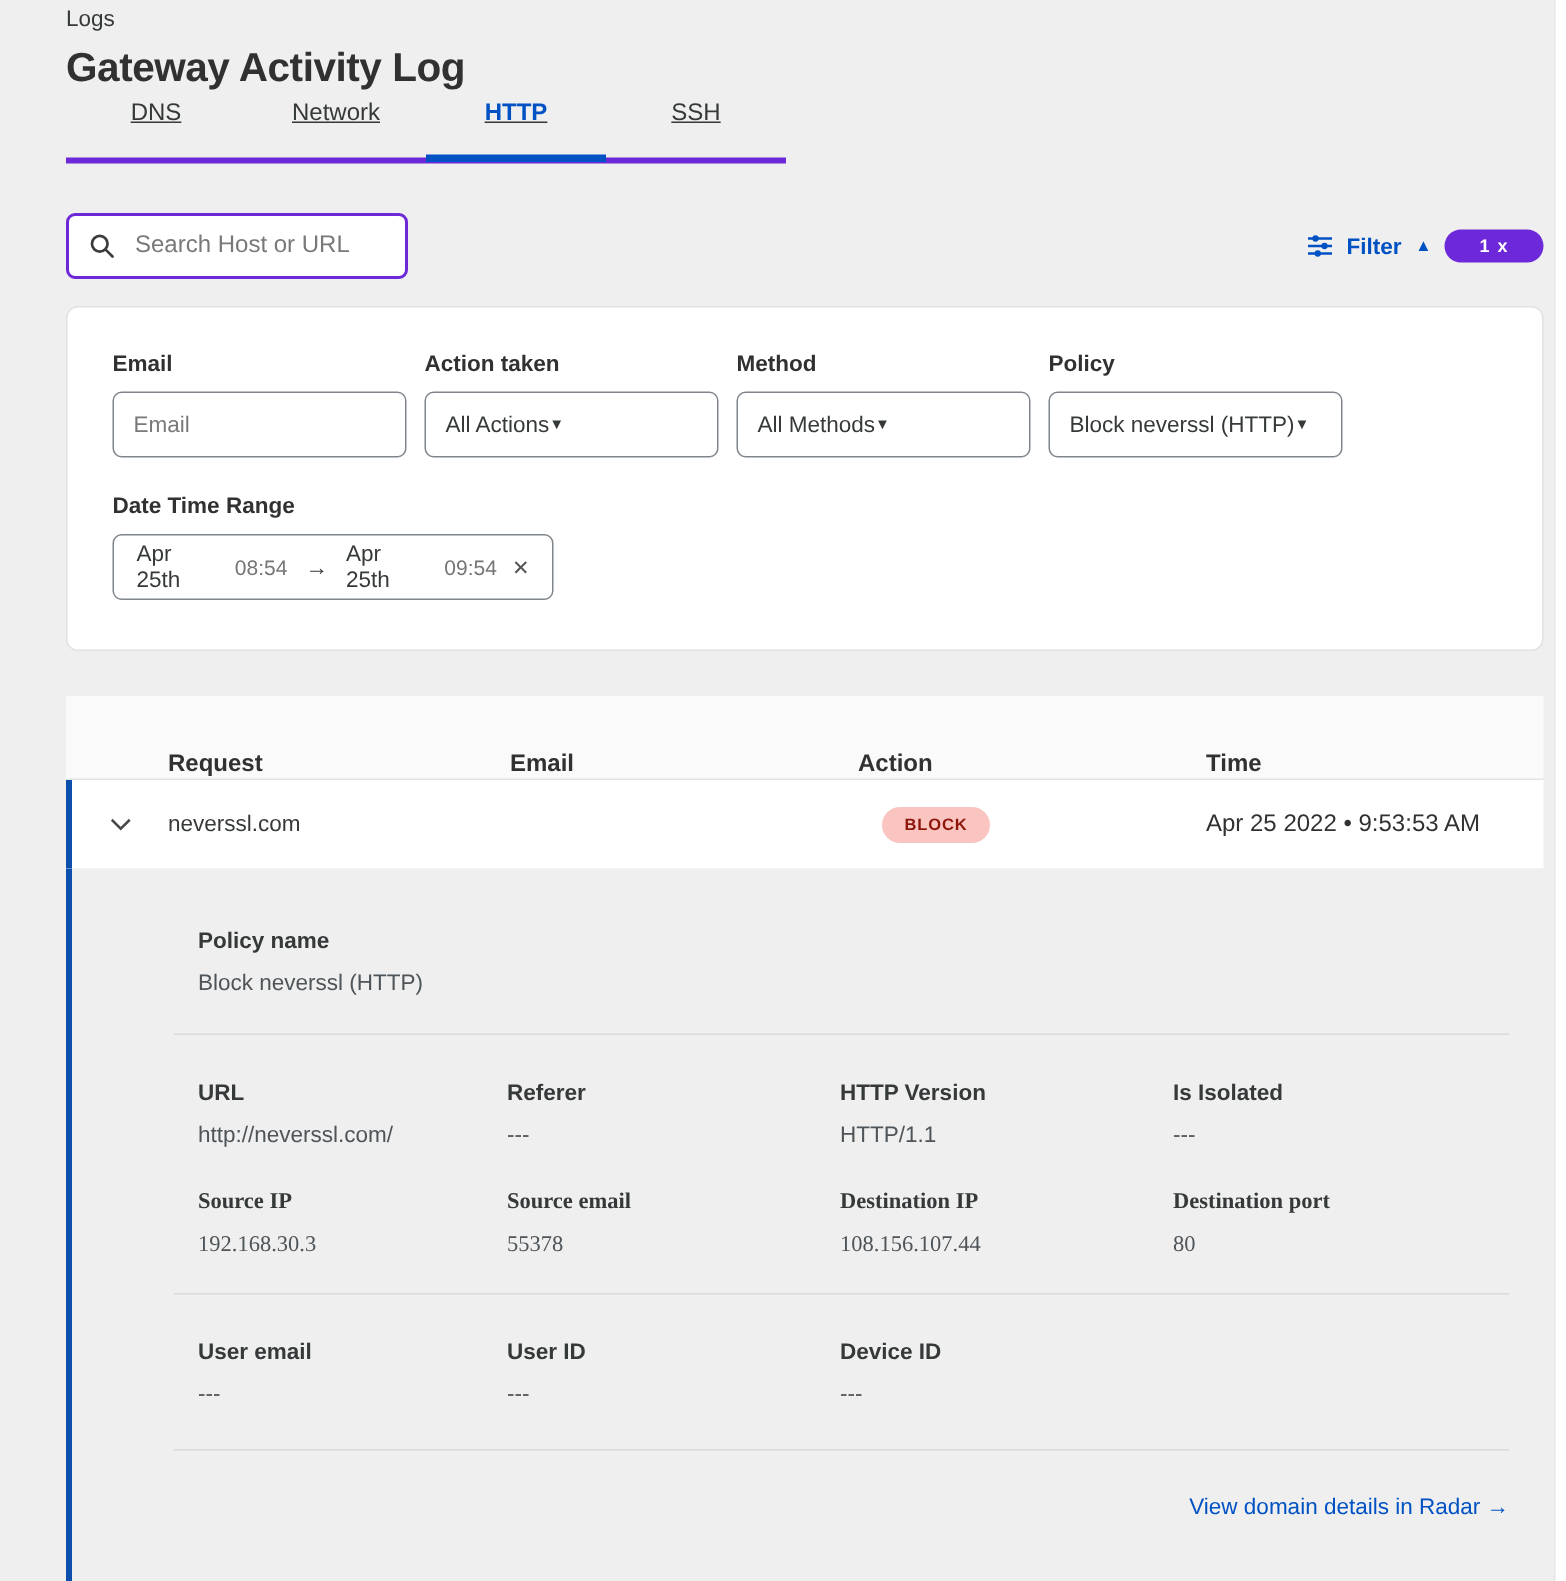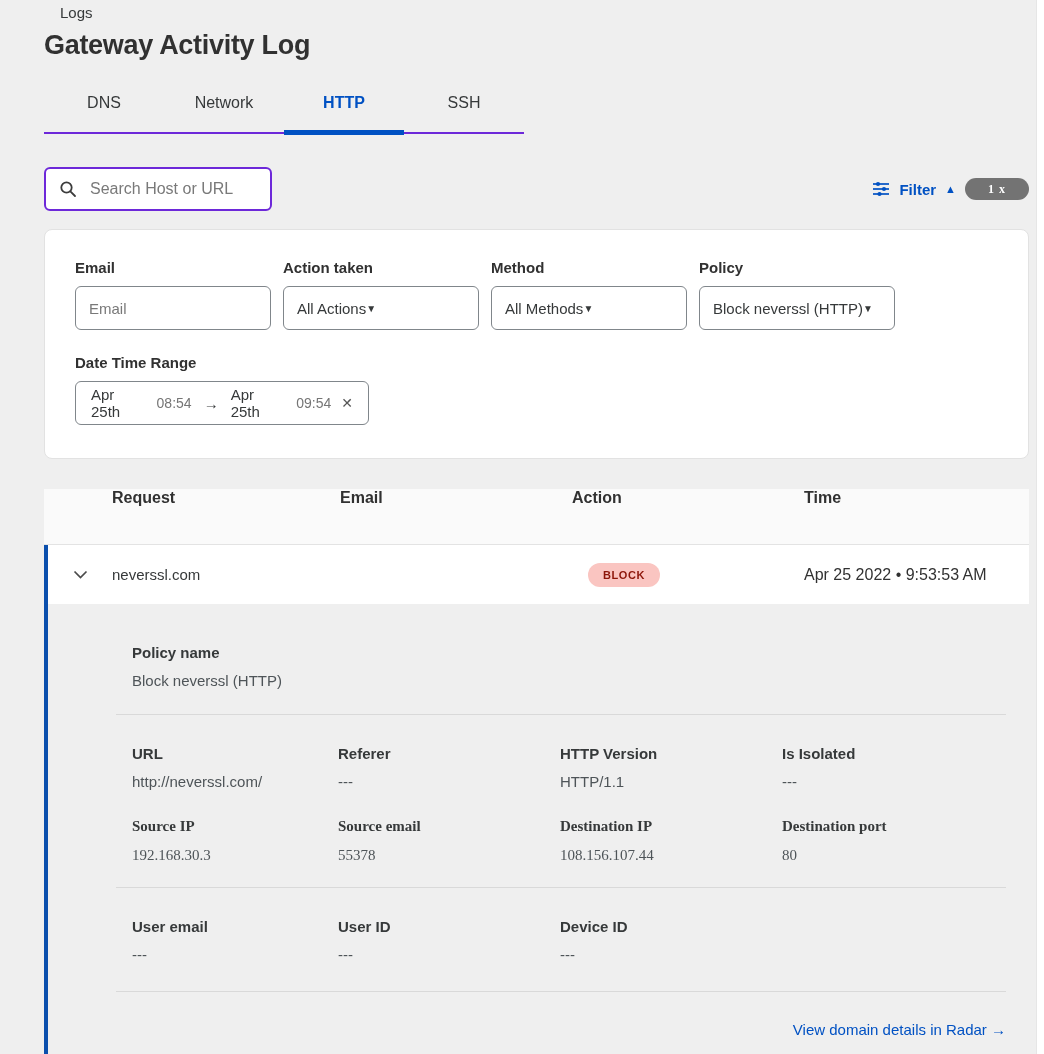--- a/index.html
+++ b/index.html
@@ -12,43 +12,43 @@
     overflow:hidden;
     position:relative;
   }
   .scroll-track {
     position:absolute; top:0; right:0; width:8px; height:1054px;
     background:#ffffff; border-left:1px solid #e6e6e6; z-index:50;
   }
   .content { padding-left:44px; padding-right:15px; }
 
   
-  .breadcrumb { padding-top:4px; font-size:15px; color:#36393a;margin-left:16px; }
+  .breadcrumb { padding-top:4px; font-size:15px; color:#36393a; }
   .page-title { margin-top:9px; font-size:27px; font-weight:700; color:#313131; letter-spacing:-0.3px; }
 
   
-  .tabs { margin-top:27px; width:480px; display:flex; position:relative; border-bottom:2px solid #6d28d9; }
+  .tabs { width:480px; display:flex; position:relative; border-bottom:4px solid #6d28d9;text-decoration:underline; }
   .tab { width:120px; text-align:center; padding:6px 0 20px; font-size:16px; color:#36393a; cursor:pointer; position:relative; }
   .tab.active { color:#0051c3; font-weight:700; }
   .tab.active::after { content:""; position:absolute; left:0; right:0; bottom:-3px; height:5px; background:#0051c3; }
 
   
   .toolbar { margin-top:33px; display:flex; align-items:center; justify-content:space-between; }
   .search-box {
     width:228px; height:44px; background:#fff; border:2px solid #6d28d9; border-radius:6px;
     display:flex; align-items:center; padding:0 13px; gap:11px;
   }
   .search-box input { border:none; outline:none; flex:1; font-size:16px; font-family:inherit; color:#36393a; background:transparent; min-width:0; }
   .search-box input::placeholder { color:#797979; }
   .filter-group { display:flex; align-items:center; gap:9px; }
   .filter-label { color:#0051c3; font-size:15px; font-weight:700; }
   .filter-caret { color:#0051c3; font-size:11px; }
   .filter-badge {
-    background:#737373; color:#fff; border-radius:12px; height:22px; min-width:37px;
-    display:flex; align-items:center; justify-content:center; font-size:12px; font-weight:700; padding:0 23px; letter-spacing:1px;font-family:Liberation Serif, serif;
+    background:#6d28d9; color:#fff; border-radius:12px; height:22px; min-width:37px;
+    display:flex; align-items:center; justify-content:center; font-size:12px; font-weight:700; padding:0 23px; letter-spacing:1px;
   }
 
   
   .filter-card {
     margin-top:18px; background:#fff; border:1px solid #e2e2e2; border-radius:8px;
     padding:29px 30px 33px; 
   }
   .filter-row { display:flex; gap:12px; }
   .field { width:196px; }
   .field-label { font-size:15px; font-weight:700; color:#313131; margin-bottom:10px; }
@@ -66,21 +66,21 @@
     display:flex; align-items:center; padding:0 15px; gap:10px; font-size:15px;
   }
   .dr-date { color:#36393a; }
   .dr-time { color:#757575; font-size:14px; }
   .dr-arrow { color:#36393a; font-size:15px; padding:0 2px; }
   .dr-clear { margin-left:auto; color:#555; font-size:14px; cursor:pointer; }
 
   
   .log-table { margin-top:30px; }
   .t-header {
-    display:flex; align-items:flex-start; height:56px; background:#fafafa;
+    display:flex; align-items:flex-end; height:56px; background:#fafafa;
     border-bottom:1px solid #e3e3e3; font-size:16px; font-weight:700; color:#313131;
   }
   .col-chev { width:68px; display:flex; justify-content:center; }
   .col-request { width:228px; }
   .col-email { width:232px; }
   .col-action { width:232px; }
   .col-time { flex:1; }
   .t-row {
     display:flex; align-items:center; height:59px; background:#fff;
     border-left:4px solid #0b4fad; cursor:pointer;

